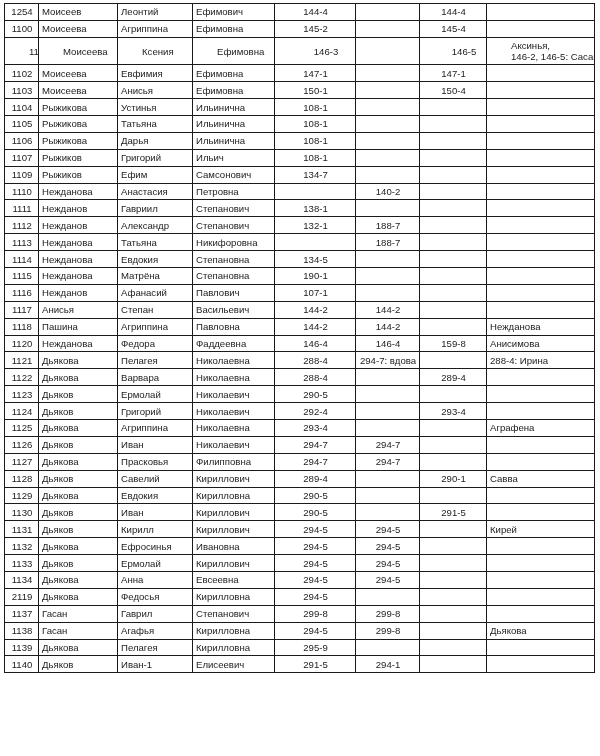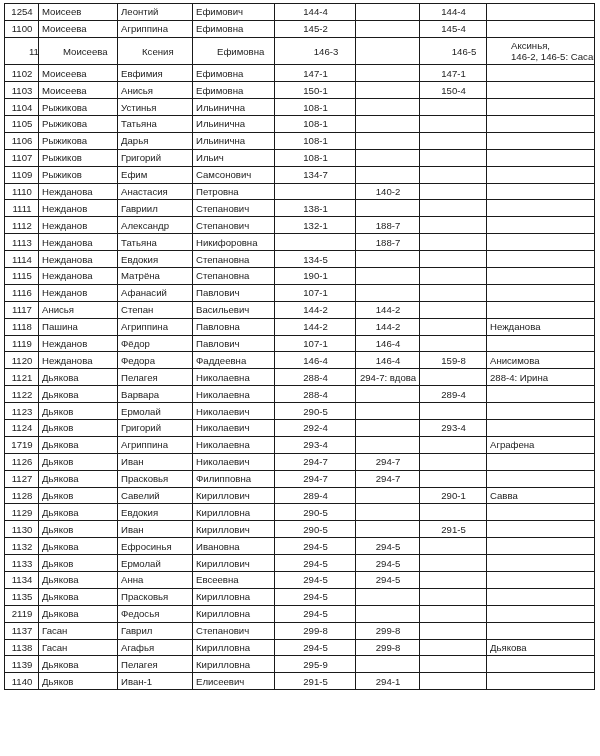--- a/index.html
+++ b/index.html
@@ -234,30 +234,20 @@
           <td class="c-num">1118</td>
           <td>Пашина</td>
           <td>Агриппина</td>
           <td>Павловна</td>
           <td class="c-code">144-2</td>
           <td class="c-code">144-2</td>
           <td class="c-code"></td>
           <td class="c-note">Нежданова</td>
         </tr>
         <tr>
-          <td class="c-num">1119</td>
-          <td>Нежданов</td>
-          <td>Фёдор</td>
-          <td>Павлович</td>
-          <td class="c-code">107-1</td>
-          <td class="c-code">146-4</td>
-          <td class="c-code"></td>
-          <td class="c-note"></td>
-        </tr>
-        <tr>
           <td class="c-num">1120</td>
           <td>Нежданова</td>
           <td>Федора</td>
           <td>Фаддеевна</td>
           <td class="c-code">146-4</td>
           <td class="c-code">146-4</td>
           <td class="c-code">159-8</td>
           <td class="c-note">Анисимова</td>
         </tr>
         <tr>
@@ -294,21 +284,21 @@
           <td class="c-num">1124</td>
           <td>Дьяков</td>
           <td>Григорий</td>
           <td>Николаевич</td>
           <td class="c-code">292-4</td>
           <td class="c-code"></td>
           <td class="c-code">293-4</td>
           <td class="c-note"></td>
         </tr>
         <tr>
-          <td class="c-num">1719</td>
+          <td class="c-num">1125</td>
           <td>Дьякова</td>
           <td>Агриппина</td>
           <td>Николаевна</td>
           <td class="c-code">293-4</td>
           <td class="c-code"></td>
           <td class="c-code"></td>
           <td class="c-note">Аграфена</td>
         </tr>
         <tr>
           <td class="c-num">1126</td>
@@ -354,20 +344,30 @@
           <td class="c-num">1130</td>
           <td>Дьяков</td>
           <td>Иван</td>
           <td>Кириллович</td>
           <td class="c-code">290-5</td>
           <td class="c-code"></td>
           <td class="c-code">291-5</td>
           <td class="c-note"></td>
         </tr>
         <tr>
+          <td class="c-num">1131</td>
+          <td>Дьяков</td>
+          <td>Кирилл</td>
+          <td>Кириллович</td>
+          <td class="c-code">294-5</td>
+          <td class="c-code">294-5</td>
+          <td class="c-code"></td>
+          <td class="c-note">Кирей</td>
+        </tr>
+        <tr>
           <td class="c-num">1132</td>
           <td>Дьякова</td>
           <td>Ефросинья</td>
           <td>Ивановна</td>
           <td class="c-code">294-5</td>
           <td class="c-code">294-5</td>
           <td class="c-code"></td>
           <td class="c-note"></td>
         </tr>
         <tr>
@@ -380,30 +380,20 @@
           <td class="c-code"></td>
           <td class="c-note"></td>
         </tr>
         <tr>
           <td class="c-num">1134</td>
           <td>Дьякова</td>
           <td>Анна</td>
           <td>Евсеевна</td>
           <td class="c-code">294-5</td>
           <td class="c-code">294-5</td>
-          <td class="c-code"></td>
-          <td class="c-note"></td>
-        </tr>
-        <tr>
-          <td class="c-num">1135</td>
-          <td>Дьякова</td>
-          <td>Прасковья</td>
-          <td>Кирилловна</td>
-          <td class="c-code">294-5</td>
-          <td class="c-code"></td>
           <td class="c-code"></td>
           <td class="c-note"></td>
         </tr>
         <tr>
           <td class="c-num">2119</td>
           <td>Дьякова</td>
           <td>Федосья</td>
           <td>Кирилловна</td>
           <td class="c-code">294-5</td>
           <td class="c-code"></td>

